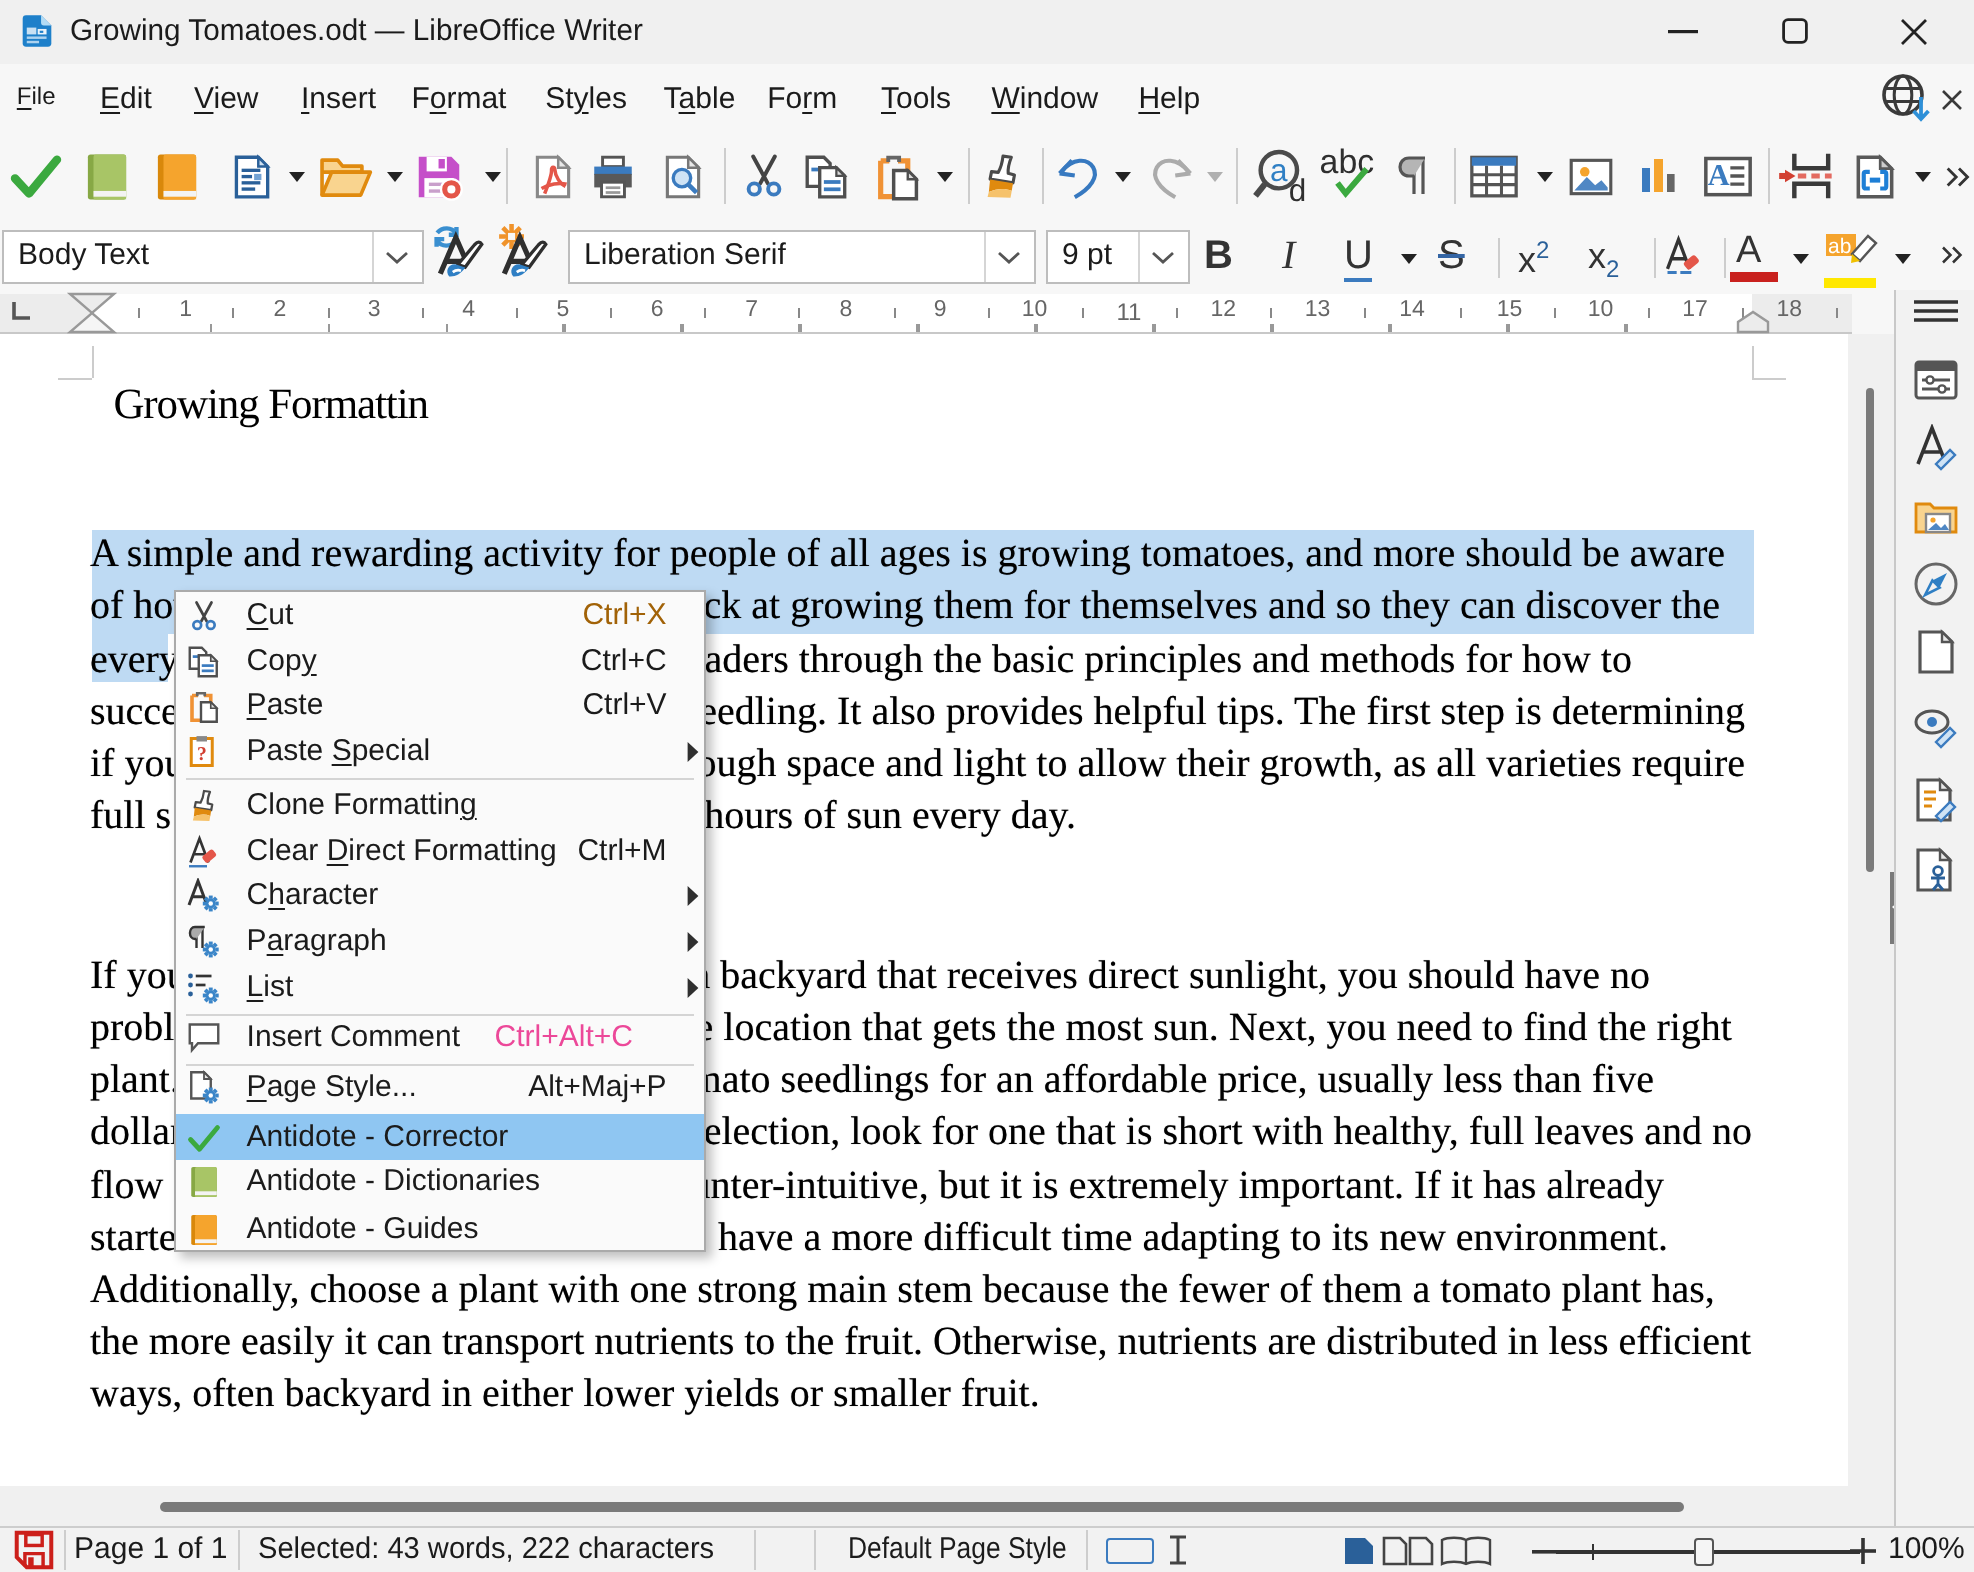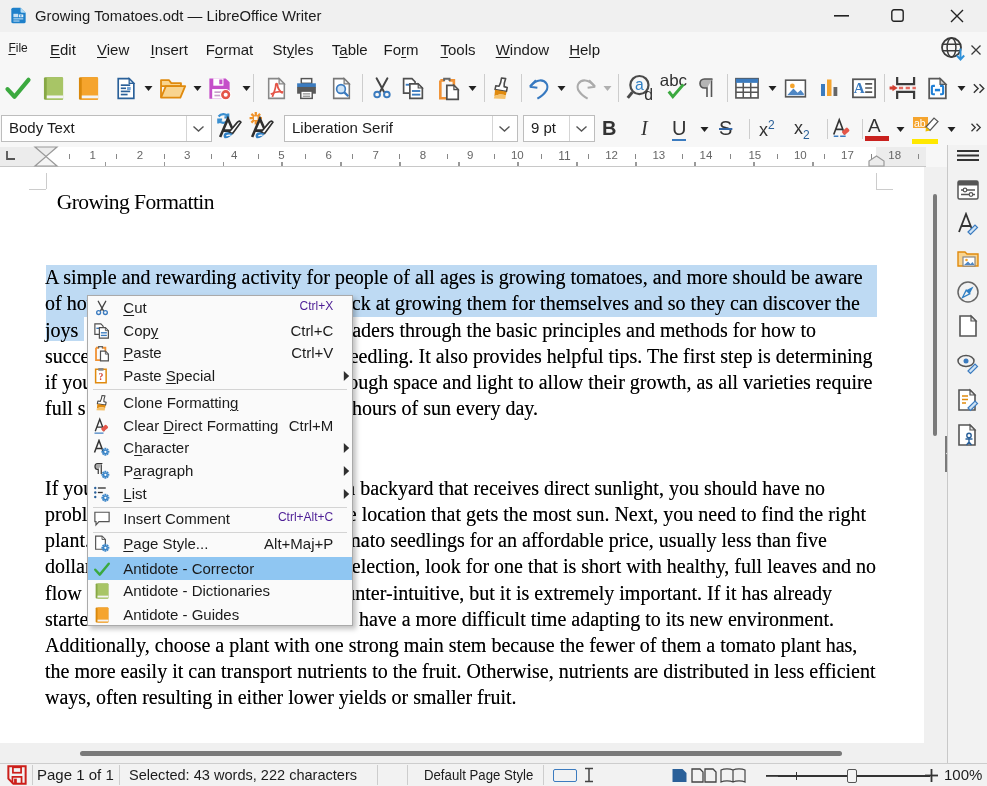--- a/index.html
+++ b/index.html
@@ -357,21 +357,21 @@
 <div class="abs" style="left:45.6px;top:173.3px;width:1px;height:16px;background:#ccc"></div>
 <div class="abs" style="left:29.1px;top:189.2px;width:17px;height:1px;background:#ccc"></div>
 <div class="abs" style="left:876.3px;top:172.7px;width:1px;height:16.6px;background:#ccc"></div>
 <div class="abs" style="left:876.3px;top:189.3px;width:17px;height:1px;background:#ccc"></div>
 <div class="abs" style="left:45.5px;top:264.9px;width:831.9px;height:52.4px;background:#bedaf3"></div>
 <div class="abs" style="left:45.5px;top:317.3px;width:38.5px;height:23.4px;background:#bedaf3"></div>
 <div class="abs" style="left:56.7px;top:190.4px;font-family:&quot;Liberation Serif&quot;,serif;font-size:21.5px;letter-spacing:-0.55px;color:#000;white-space:pre">Growing Formattin</div>
 <div class="abs" style="left:45px;top:266px;font-family:'Liberation Serif',serif;font-size:20px;color:#000;white-space:pre;text-shadow:0 0 0.4px rgba(0,0,0,0.55)">A simple and rewarding activity for people of all ages is growing tomatoes, and more should be aware</div>
 <div class="abs" style="left:45px;top:292.2px;font-family:'Liberation Serif',serif;font-size:20px;color:#000;white-space:pre;text-shadow:0 0 0.4px rgba(0,0,0,0.55)">of how</div>
 <div class="abs" style="right:127px;top:292.2px;font-family:'Liberation Serif',serif;font-size:20px;color:#000;white-space:pre;text-shadow:0 0 0.4px rgba(0,0,0,0.55)">rack at growing them for themselves and so they can discover the</div>
-<div class="abs" style="left:45px;top:318.5px;font-family:'Liberation Serif',serif;font-size:20px;color:#000;white-space:pre;text-shadow:0 0 0.4px rgba(0,0,0,0.55)">joys</div>
+<div class="abs" style="left:45px;top:318.5px;font-family:'Liberation Serif',serif;font-size:20px;color:#000;white-space:pre;text-shadow:0 0 0.4px rgba(0,0,0,0.55)">every</div>
 <div class="abs" style="right:171px;top:318.5px;font-family:'Liberation Serif',serif;font-size:20px;color:#000;white-space:pre;text-shadow:0 0 0.4px rgba(0,0,0,0.55)">readers through the basic principles and methods for how to</div>
 <div class="abs" style="left:45px;top:344.6px;font-family:'Liberation Serif',serif;font-size:20px;color:#000;white-space:pre;text-shadow:0 0 0.4px rgba(0,0,0,0.55)">succe</div>
 <div class="abs" style="right:114.5px;top:344.6px;font-family:'Liberation Serif',serif;font-size:20px;color:#000;white-space:pre;text-shadow:0 0 0.4px rgba(0,0,0,0.55)">eedling. It also provides helpful tips. The first step is determining</div>
 <div class="abs" style="left:45px;top:370.8px;font-family:'Liberation Serif',serif;font-size:20px;color:#000;white-space:pre;text-shadow:0 0 0.4px rgba(0,0,0,0.55)">if you</div>
 <div class="abs" style="right:114.5px;top:370.8px;font-family:'Liberation Serif',serif;font-size:20px;color:#000;white-space:pre;text-shadow:0 0 0.4px rgba(0,0,0,0.55)">nough space and light to allow their growth, as all varieties require</div>
 <div class="abs" style="left:45px;top:397.0px;font-family:'Liberation Serif',serif;font-size:20px;color:#000;white-space:pre;text-shadow:0 0 0.4px rgba(0,0,0,0.55)">full s</div>
 <div class="abs" style="right:449px;top:397.0px;font-family:'Liberation Serif',serif;font-size:20px;color:#000;white-space:pre;text-shadow:0 0 0.4px rgba(0,0,0,0.55)">six hours of sun every day.</div>
 <div class="abs" style="left:45px;top:476.8px;font-family:'Liberation Serif',serif;font-size:20px;color:#000;white-space:pre;text-shadow:0 0 0.4px rgba(0,0,0,0.55)">If you</div>
 <div class="abs" style="right:162px;top:476.8px;font-family:'Liberation Serif',serif;font-size:20px;color:#000;white-space:pre;text-shadow:0 0 0.4px rgba(0,0,0,0.55)">a backyard that receives direct sunlight, you should have no</div>
 <div class="abs" style="left:45px;top:503.0px;font-family:'Liberation Serif',serif;font-size:20px;color:#000;white-space:pre;text-shadow:0 0 0.4px rgba(0,0,0,0.55)">proble</div>
@@ -379,21 +379,21 @@
 <div class="abs" style="left:45px;top:529.2px;font-family:'Liberation Serif',serif;font-size:20px;color:#000;white-space:pre;text-shadow:0 0 0.4px rgba(0,0,0,0.55)">plant.</div>
 <div class="abs" style="right:160px;top:529.2px;font-family:'Liberation Serif',serif;font-size:20px;color:#000;white-space:pre;text-shadow:0 0 0.4px rgba(0,0,0,0.55)">tomato seedlings for an affordable price, usually less than five</div>
 <div class="abs" style="left:45px;top:555.4px;font-family:'Liberation Serif',serif;font-size:20px;color:#000;white-space:pre;text-shadow:0 0 0.4px rgba(0,0,0,0.55)">dollar</div>
 <div class="abs" style="right:111px;top:555.4px;font-family:'Liberation Serif',serif;font-size:20px;color:#000;white-space:pre;text-shadow:0 0 0.4px rgba(0,0,0,0.55)">selection, look for one that is short with healthy, full leaves and no</div>
 <div class="abs" style="left:45px;top:581.6px;font-family:'Liberation Serif',serif;font-size:20px;color:#000;white-space:pre;text-shadow:0 0 0.4px rgba(0,0,0,0.55)">flow</div>
 <div class="abs" style="right:155px;top:581.6px;font-family:'Liberation Serif',serif;font-size:20px;color:#000;white-space:pre;text-shadow:0 0 0.4px rgba(0,0,0,0.55)">counter-intuitive, but it is extremely important. If it has already</div>
 <div class="abs" style="left:45px;top:607.8px;font-family:'Liberation Serif',serif;font-size:20px;color:#000;white-space:pre;text-shadow:0 0 0.4px rgba(0,0,0,0.55)">starte</div>
 <div class="abs" style="right:153px;top:607.8px;font-family:'Liberation Serif',serif;font-size:20px;color:#000;white-space:pre;text-shadow:0 0 0.4px rgba(0,0,0,0.55)">have a more difficult time adapting to its new environment.</div>
 <div class="abs" style="left:45px;top:634.0px;font-family:'Liberation Serif',serif;font-size:20px;color:#000;white-space:pre;text-shadow:0 0 0.4px rgba(0,0,0,0.55)">Additionally, choose a plant with one strong main stem because the fewer of them a tomato plant has,</div>
 <div class="abs" style="left:45px;top:660.2px;font-family:'Liberation Serif',serif;font-size:20px;color:#000;white-space:pre;text-shadow:0 0 0.4px rgba(0,0,0,0.55)">the more easily it can transport nutrients to the fruit. Otherwise, nutrients are distributed in less efficient</div>
-<div class="abs" style="left:45px;top:686.4px;font-family:'Liberation Serif',serif;font-size:20px;color:#000;white-space:pre;text-shadow:0 0 0.4px rgba(0,0,0,0.55)">ways, often resulting in either lower yields or smaller fruit.</div>
+<div class="abs" style="left:45px;top:686.4px;font-family:'Liberation Serif',serif;font-size:20px;color:#000;white-space:pre;text-shadow:0 0 0.4px rgba(0,0,0,0.55)">ways, often backyard in either lower yields or smaller fruit.</div>
 <div class="abs" style="left:947px;top:145px;width:40px;height:618px;background:#f2f2f2;border-left:1px solid #c8c8c8"></div>
 <svg style="position:absolute;left:956px;top:149px" width="24" height="13" viewBox="0 0 24 13">
     <path d="M1 2 H23 M1 6.5 H23 M1 11 H23" stroke="#333" stroke-width="1.8"></path>
   </svg>
 <svg style="position:absolute;left:956px;top:178px" width="24" height="24" viewBox="0 0 24 24">
     <rect x="2" y="3" width="20" height="18" rx="1.5" fill="#fff" stroke="#555" stroke-width="1.5"></rect>
     <rect x="2" y="3" width="20" height="4.5" fill="#555"></rect>
     <path d="M5 12 H19 M5 16.5 H19" stroke="#555" stroke-width="1.4"></path>
     <circle cx="9" cy="12" r="1.8" fill="#fff" stroke="#555" stroke-width="1.2"></circle>
     <circle cx="15" cy="16.5" r="1.8" fill="#fff" stroke="#555" stroke-width="1.2"></circle>
@@ -479,21 +479,21 @@
 <div class="abs" style="left:87.3px;top:294.5px;width:266px;height:331.5px;background:#fafafa;border:1px solid #aaa;box-shadow:3px 3px 5px rgba(0,0,0,0.25)"></div>
 <div class="abs" style="left:93.3px;top:389.2px;width:254px;height:1px;background:#d4d4d4"></div>
 <div class="abs" style="left:93.3px;top:507.2px;width:254px;height:1px;background:#d4d4d4"></div>
 <div class="abs" style="left:93.3px;top:532px;width:254px;height:1px;background:#d4d4d4"></div>
 <svg style="position:absolute;left:93.3px;top:299.0px" width="18" height="18" viewBox="0 0 24 24">
     <path d="M7 3 L13.8 15.5 M17 3 L10.2 15.5" stroke="#444" stroke-width="1.8" stroke-linecap="round"></path>
     <circle cx="7.5" cy="18" r="2.6" fill="none" stroke="#3b7bbf" stroke-width="1.8"></circle>
     <circle cx="16.5" cy="18" r="2.6" fill="none" stroke="#3b7bbf" stroke-width="1.8"></circle>
   </svg>
 <div class="abs" style="left:123.3px;top:299.0px;font-size:15px;color:#1b1b1b"><span class="u">C</span>ut</div>
-<div class="abs" style="left:247.3px;top:299.0px;width:86px;text-align:right;font-size:12px;color:#4c1d95">Ctrl+X</div>
+<div class="abs" style="left:247.3px;top:299.0px;width:86px;text-align:right;font-size:15px;color:#a16207">Ctrl+X</div>
 <svg style="position:absolute;left:93.3px;top:321.5px" width="18" height="18" viewBox="0 0 24 24">
     <path d="M2.5 2.5 H10.5 L13.5 5.5 V16.5 H2.5 Z" fill="#fff" stroke="#4f4f4f" stroke-width="1.6"></path>
     <rect x="4.5" y="7.5" width="7" height="1.8" fill="#3b7bbf"></rect>
     <path d="M8.5 7.5 H16.5 L20.5 11.5 V21.5 H8.5 Z" fill="#fff" stroke="#4f4f4f" stroke-width="1.6"></path>
     <path d="M16.5 7.5 L20.5 11.5 H16.5 Z" fill="#ddd" stroke="#4f4f4f" stroke-width="1.1"></path>
     <rect x="10.5" y="13.5" width="8" height="1.8" fill="#3b7bbf"></rect>
     <rect x="10.5" y="17" width="8" height="1.8" fill="#3b7bbf"></rect>
   </svg>
 <div class="abs" style="left:123.3px;top:321.5px;font-size:15px;color:#1b1b1b">Cop<span class="u">y</span></div>
 <div class="abs" style="left:247.3px;top:321.5px;width:86px;text-align:right;font-size:15px;color:#1b1b1b">Ctrl+C</div>
@@ -580,21 +580,21 @@
     <line x1="18.7" y1="14.8" x2="20.2" y2="13.3" stroke="#3a85c8" stroke-width="2.6"></line>
   </svg>
 <div class="abs" style="left:123.3px;top:484.5px;font-size:15px;color:#1b1b1b"><span class="u">L</span>ist</div>
 <svg style="position:absolute;left:343.3px;top:487.5px" width="7" height="12" viewBox="0 0 7 12">
     <path d="M0.8 1 L6.2 6 L0.8 11 Z" fill="#2f2f2f"></path>
   </svg>
 <svg style="position:absolute;left:93.3px;top:510.0px" width="18" height="18" viewBox="0 0 24 24">
     <path d="M2.5 3 H21.5 V15.5 H8 L4 20 V15.5 H2.5 Z" fill="#fff" stroke="#555" stroke-width="1.6"></path>
   </svg>
 <div class="abs" style="left:123.3px;top:510.0px;font-size:15px;color:#1b1b1b">Insert Comment</div>
-<div class="abs" style="left:247.3px;top:510.0px;width:86px;text-align:right;font-size:12px;color:#4c1d95">Ctrl+Alt+C</div>
+<div class="abs" style="left:247.3px;top:510.0px;width:86px;font-size:15px;color:#ec4899">Ctrl+Alt+C</div>
 <svg style="position:absolute;left:93.3px;top:534.7px" width="18" height="18" viewBox="0 0 24 24">
     <path d="M3.5 1.5 H12 L16.5 6 V19 H3.5 Z" fill="#fff" stroke="#555" stroke-width="1.6"></path>
     <path d="M12 1.5 L16.5 6 H12 Z" fill="#e8e8e8" stroke="#555" stroke-width="1.2"></path>
     <circle cx="16.5" cy="17" r="3.4" fill="#3a85c8"></circle>
     <circle cx="16.5" cy="17" r="1.5" fill="#fff"></circle>
     <line x1="19.6" y1="17.0" x2="21.8" y2="17.0" stroke="#3a85c8" stroke-width="2.6"></line>
     <line x1="18.7" y1="19.2" x2="20.2" y2="20.7" stroke="#3a85c8" stroke-width="2.6"></line>
     <line x1="16.5" y1="20.1" x2="16.5" y2="22.3" stroke="#3a85c8" stroke-width="2.6"></line>
     <line x1="14.3" y1="19.2" x2="12.8" y2="20.7" stroke="#3a85c8" stroke-width="2.6"></line>
     <line x1="13.4" y1="17.0" x2="11.2" y2="17.0" stroke="#3a85c8" stroke-width="2.6"></line>

